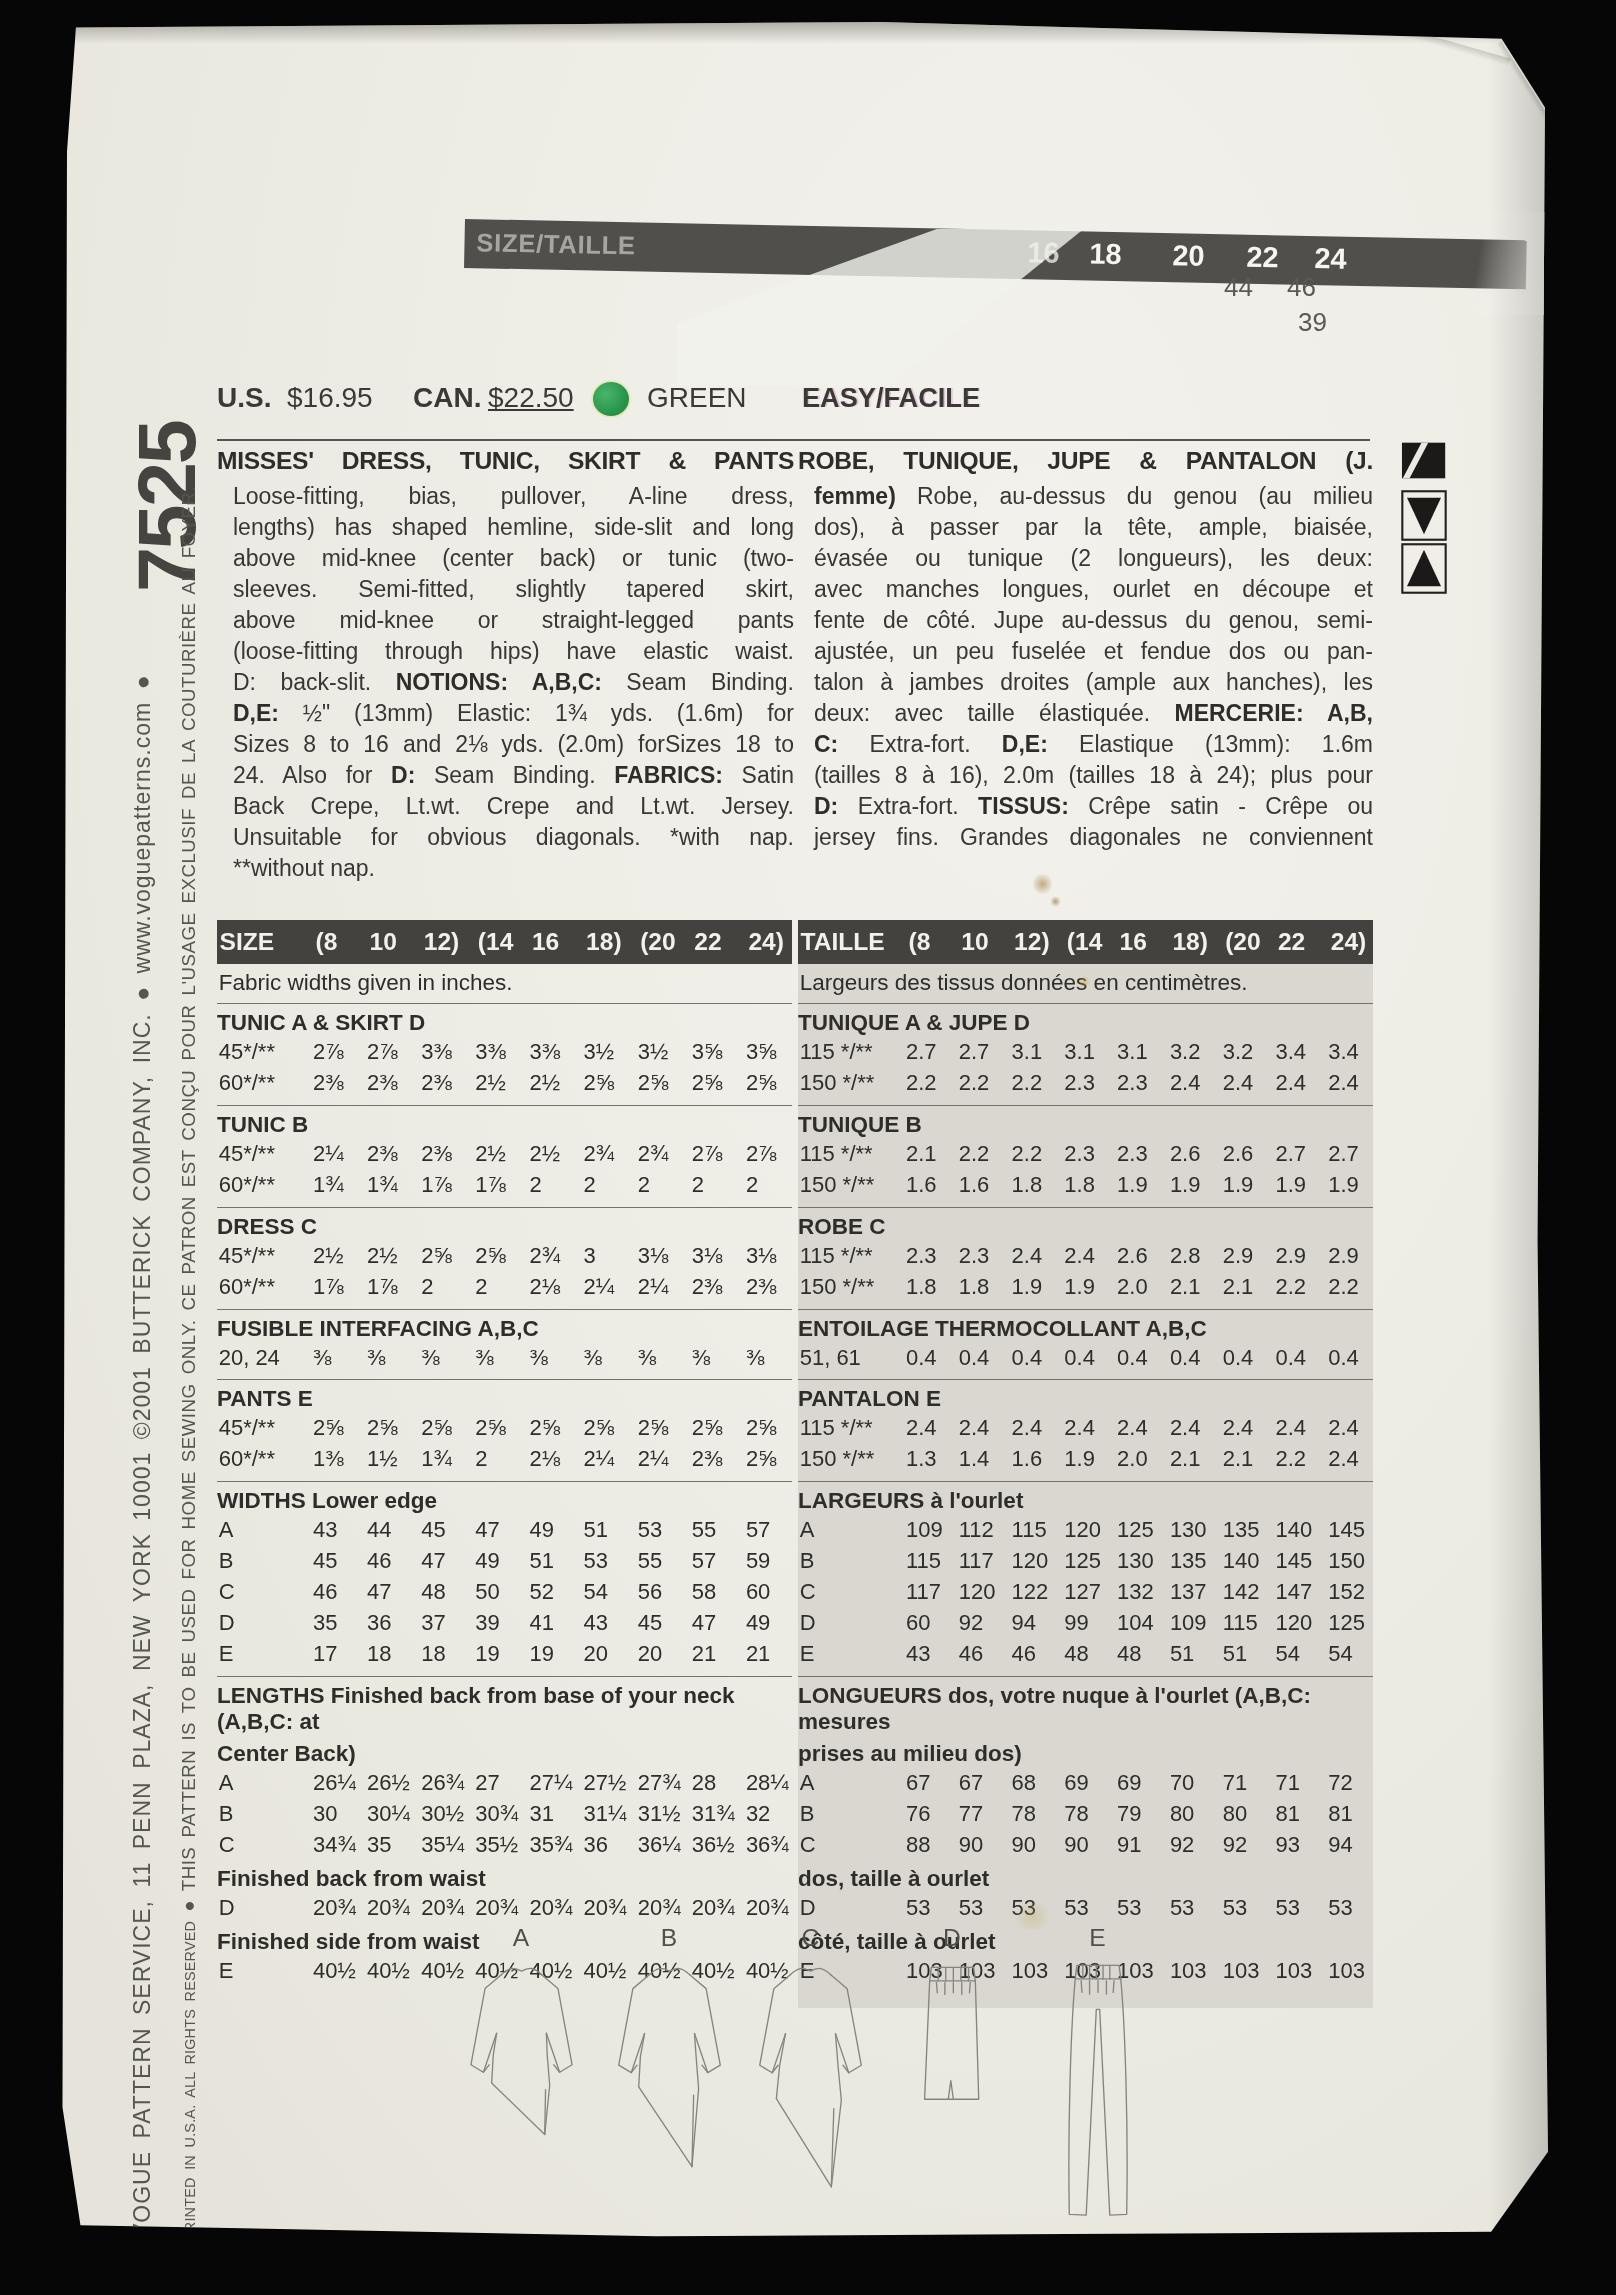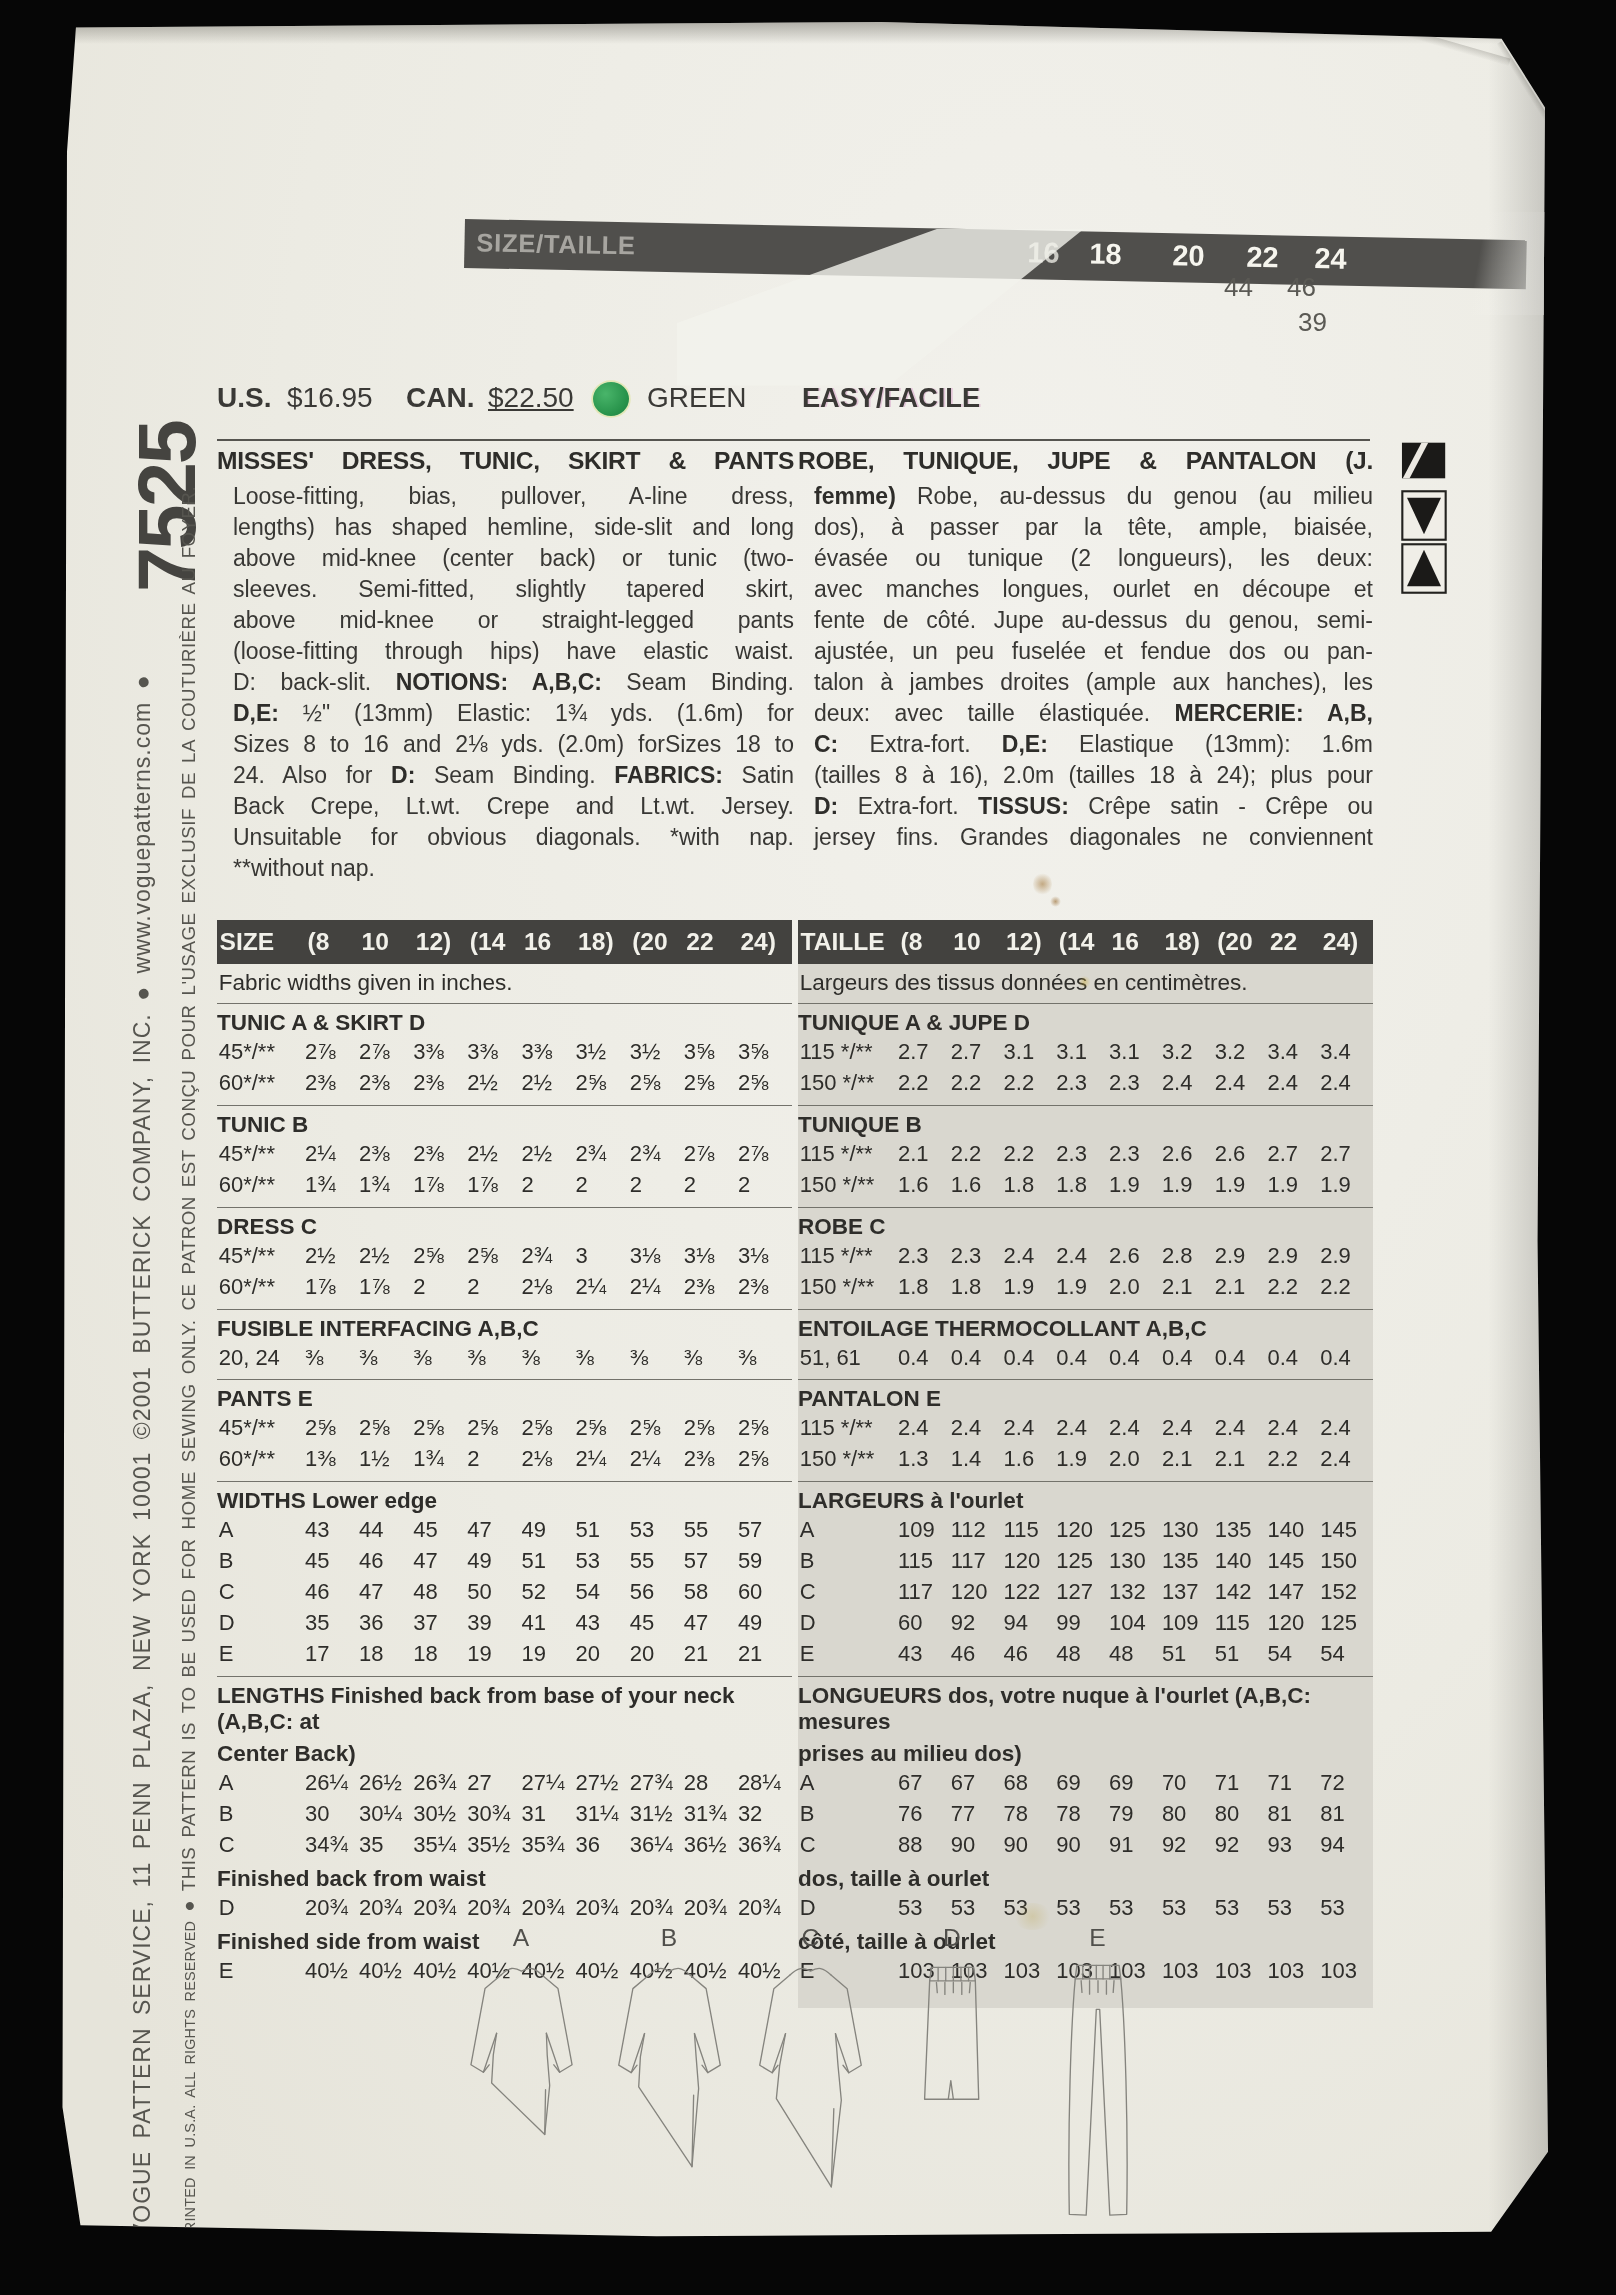--- a/index.html
+++ b/index.html
@@ -27,21 +27,21 @@
     clip-path:polygon(0 60%,64% 0,100% 0,52% 100%,0 100%);}
   #wedge2{position:absolute;left:1391px;top:193px;width:170px;height:103px;background:linear-gradient(100deg,rgba(243,242,236,0) 20%,rgba(243,242,236,.92) 60%);}
   .nb{position:absolute;color:#5a5954;font-size:26px;}
   .nb1{left:1166px;top:253px;} .nb2{left:1229px;top:253px;} .nb3{left:1240px;top:288px;}
 
   
   #price{position:absolute;left:159px;top:363px;height:39px;width:1187px;}
   #price span{position:absolute;top:0;font-size:28px;color:#3a3936;}
   #us-label{left:0;font-weight:bold;color:#2b2a27;}
   #us-price{left:70px;}
-  #can-label{left:189px;font-weight:bold;color:#2b2a27;}
+  #can-label{left:196px;font-weight:bold;color:#2b2a27;}
   #can-price{left:271px;text-decoration:underline;}
   #dot{position:absolute;left:376px;top:-1.7px;width:36px;height:34px;border-radius:50%;
     background:radial-gradient(circle at 35% 35%, #49b56a, #28934b 65%, #1f7e3e);box-shadow:0 0 0 1.7px rgba(205,220,90,.35);}
   #color-name{left:430px;color:#4b4a46;}
   #difficulty{left:585px;font-weight:bold;font-size:31px;color:#2c3c96;transform:scaleX(.97);transform-origin:0 0;text-shadow:1.7px 0 0 rgba(190,90,170,.28);}
   #toprule{position:absolute;left:159px;top:420px;width:1153px;height:2.5px;background:#55544f;}
 
   
   .desc{position:absolute;color:#383734;}
   #eng-desc{left:159px;top:428px;width:577px;}
@@ -52,21 +52,21 @@
   .dlast{text-align-last:left;}
 
   
   .symcol{position:absolute;left:1343px;}
   #icon1{top:422px;} #icon2{top:471px;} #icon3{top:524px;}
 
   
   .table{position:absolute;width:575px;color:#2e2d2a;font-size:22px;}
   #eng-table{left:159px;top:901px;--lab:88px;}
   #fr-table{left:740px;top:901px;width:575px;--lab:100px;background:#d9d7cf;padding-bottom:22px;}
-  .trow{display:grid;grid-template-columns:var(--lab) repeat(9,1fr);line-height:31px;}
+  .trow{display:grid;grid-template-columns:var(--lab) repeat(9,1fr);line-height:31px;gap:8px;}
   .trow div{white-space:nowrap;}
   .thead{background:#43423f;color:#f2f1ea;font-weight:bold;height:44px;line-height:44px;font-size:24.6px;}
   .thead div{padding-left:2.5px;}
   .tnote{font-size:22.5px;padding:6px 0 7.6px 1.7px;border-bottom:1.7px solid #73726b;}
   .ttitle{font-weight:bold;font-size:22.5px;line-height:26px;padding-top:6px;}
   .trule{border-top:1.7px solid #73726b;margin-top:6.8px;}
   .tlabel{padding-left:1.7px;}
 
   
   .fig{position:absolute;text-align:center;}

